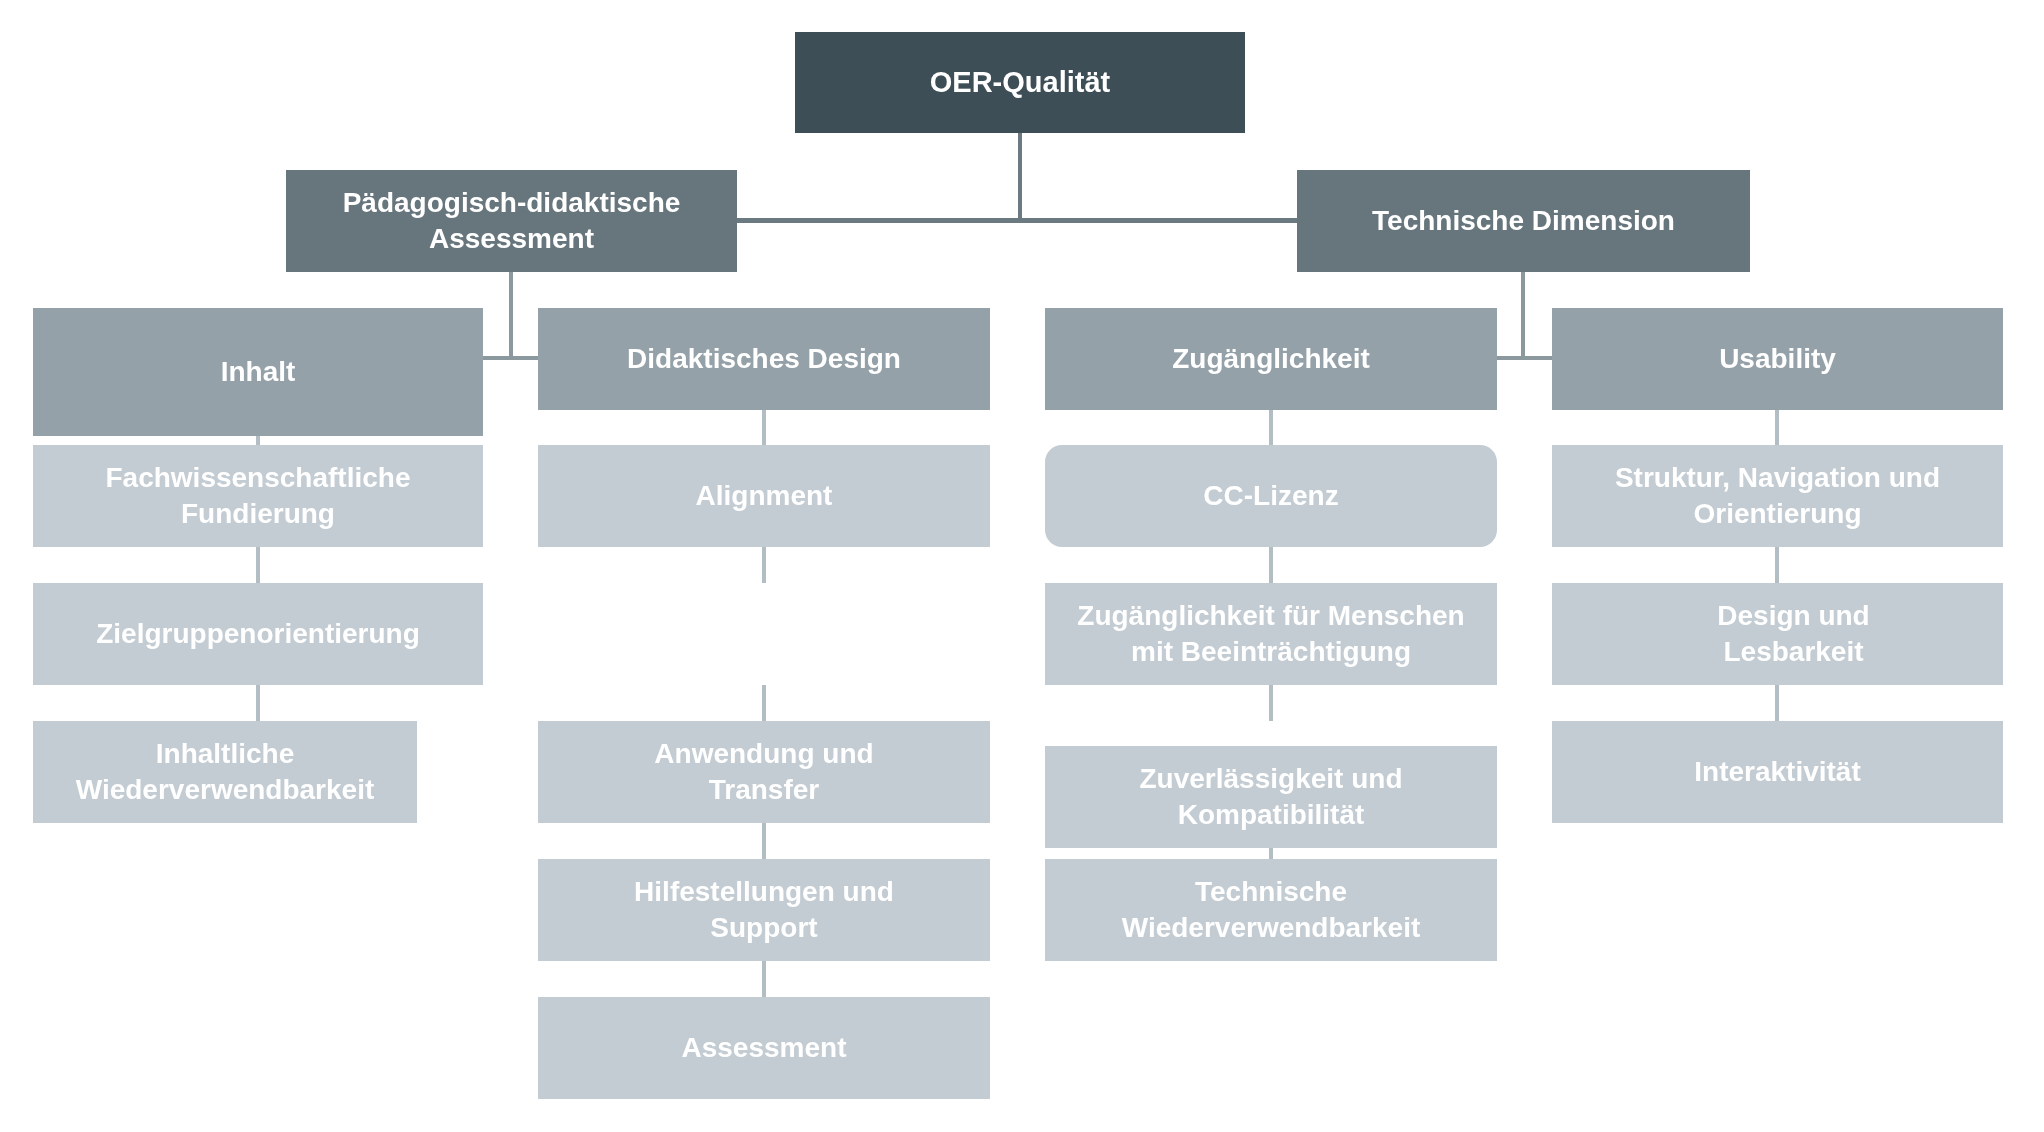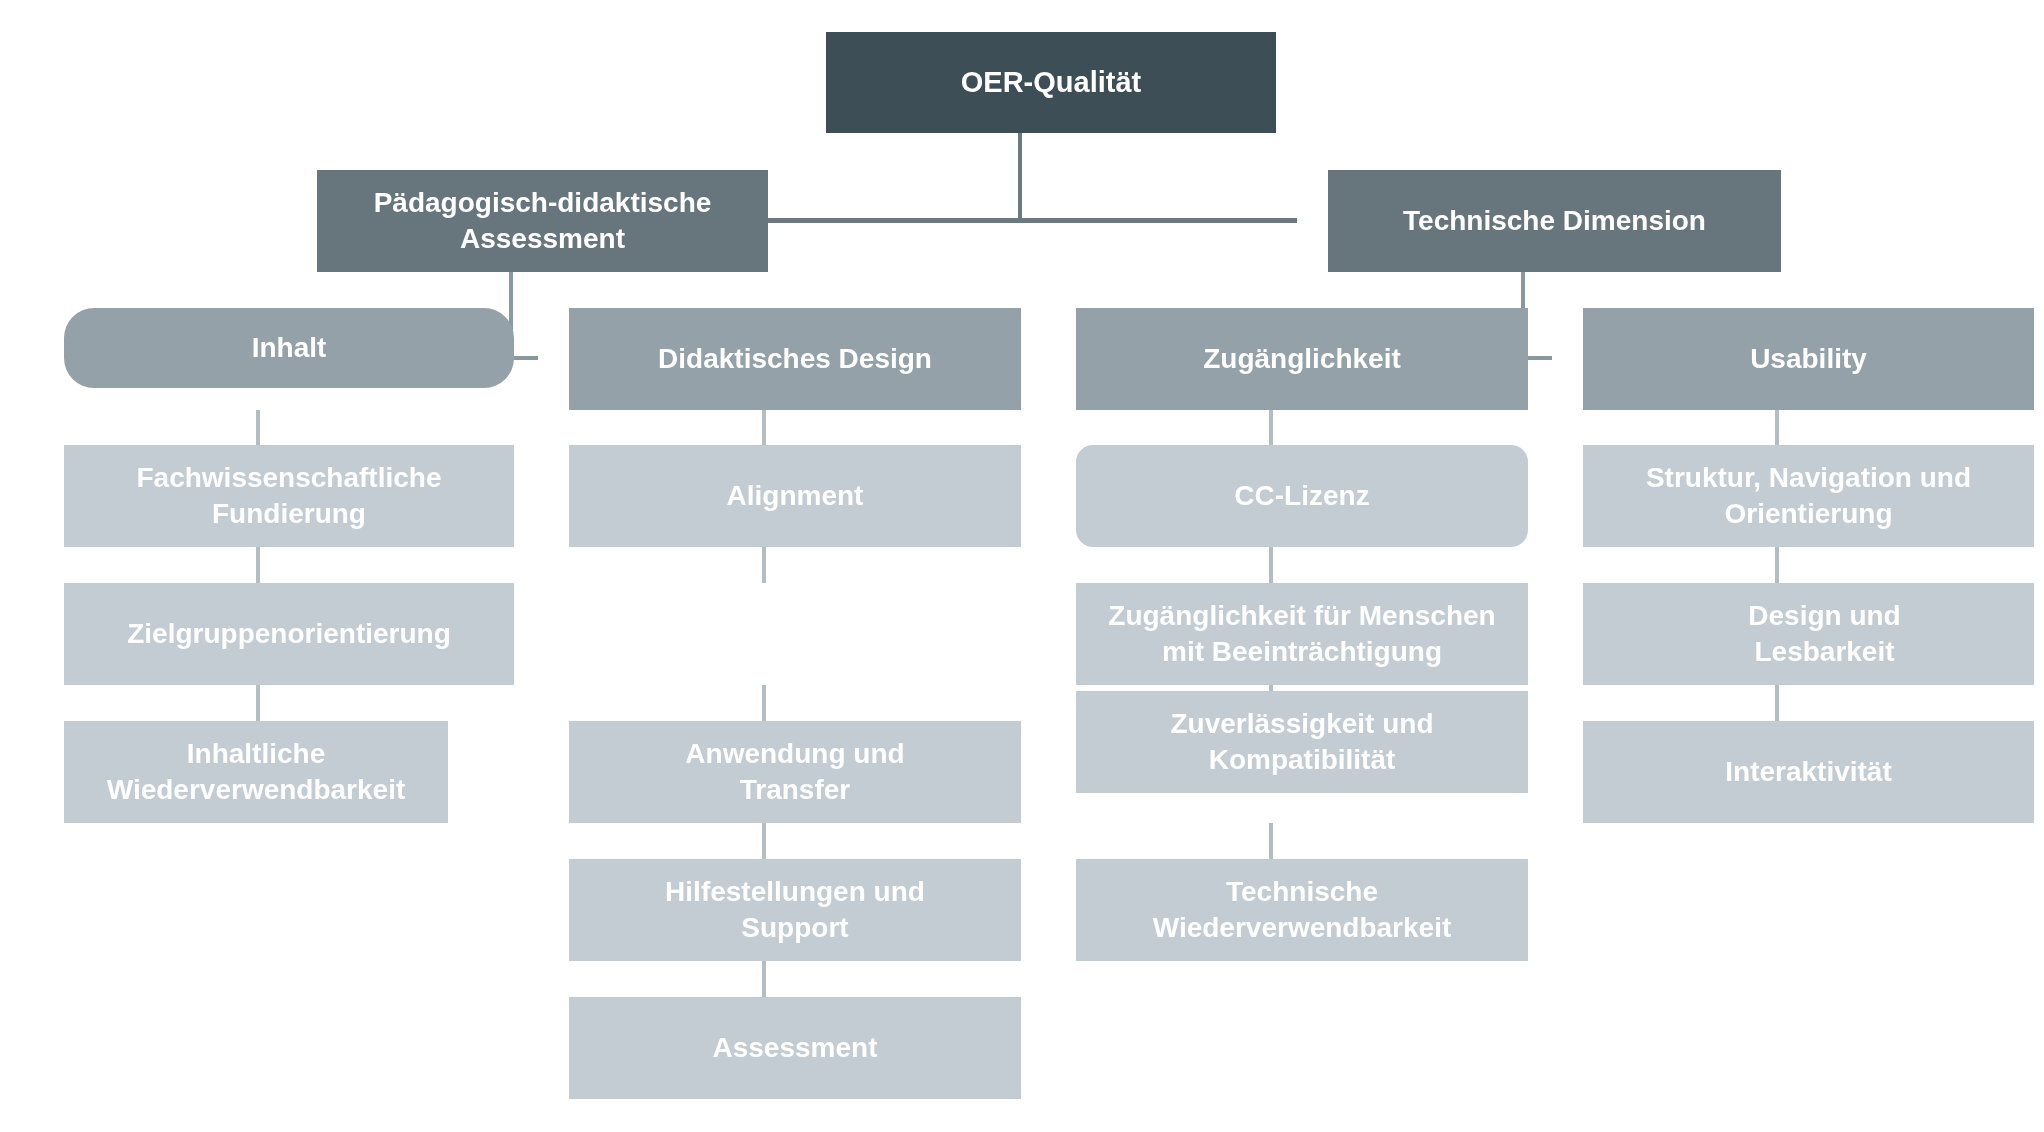--- a/index.html
+++ b/index.html
@@ -14,21 +14,20 @@
   .node{
     position:absolute;
     display:flex;align-items:center;justify-content:center;
     text-align:center;
     color:var(--c-text,#fff);
     font-weight:bold;
     font-size:28px;
     line-height:1.28;
     box-sizing:border-box;
     padding:6px 10px;
-    margin-left:31px;
   }
   .node .lbl{white-space:pre-line;}
   .lvl1{background:var(--c-l1,#3e4e56);font-size:29px;}
   .lvl2{background:var(--c-l2,#67767d);}
   .lvl3{background:var(--c-l3,#94a1a8);}
   .lvl4{background:var(--c-l4,#c3ccd2);}
   .vline,.hline{position:absolute;}
   .ln1{background:var(--c-line1,#6b7a81);}
   .ln2{background:var(--c-line2,#8b989e);}
   .ln3{background:var(--c-line3,#b3bec4);}
@@ -70,21 +69,21 @@
   </div>
 
   <div class="node lvl2" style="left:286px;top:170px;width:451px;height:102px;">
     <span class="lbl">Pädagogisch-didaktische
 Assessment</span>
   </div>
   <div class="node lvl2" style="left:1297px;top:170px;width:453px;height:102px;">
     <span class="lbl">Technische Dimension</span>
   </div>
 
-  <div class="node lvl3" style="left:33px;top:308px;width:450px;height:80px;border-radius:30px;">
+  <div class="node lvl3" style="left:33px;top:308px;width:450px;height:128px;">
     <span class="lbl">Inhalt</span>
   </div>
   <div class="node lvl3" style="left:538px;top:308px;width:452px;height:102px;">
     <span class="lbl">Didaktisches Design</span>
   </div>
   <div class="node lvl3" style="left:1045px;top:308px;width:452px;height:102px;">
     <span class="lbl">Zugänglichkeit</span>
   </div>
   <div class="node lvl3" style="left:1552px;top:308px;width:451px;height:102px;">
     <span class="lbl">Usability</span>
@@ -117,21 +116,21 @@
     <span class="lbl">Assessment</span>
   </div>
 
   <div class="node lvl4" style="left:1045px;top:445px;width:452px;height:102px;border-radius:17px;">
     <span class="lbl">CC-Lizenz</span>
   </div>
   <div class="node lvl4" style="left:1045px;top:583px;width:452px;height:102px;">
     <span class="lbl">Zugänglichkeit für Menschen
 mit Beeinträchtigung</span>
   </div>
-  <div class="node lvl4" style="left:1045px;top:691px;width:452px;height:102px;">
+  <div class="node lvl4" style="left:1045px;top:746px;width:452px;height:102px;">
     <span class="lbl">Zuverlässigkeit und
 Kompatibilität</span>
   </div>
   <div class="node lvl4" style="left:1045px;top:859px;width:452px;height:102px;">
     <span class="lbl">Technische
 Wiederverwendbarkeit</span>
   </div>
 
   <div class="node lvl4" style="left:1552px;top:445px;width:451px;height:102px;">
     <span class="lbl">Struktur, Navigation und

